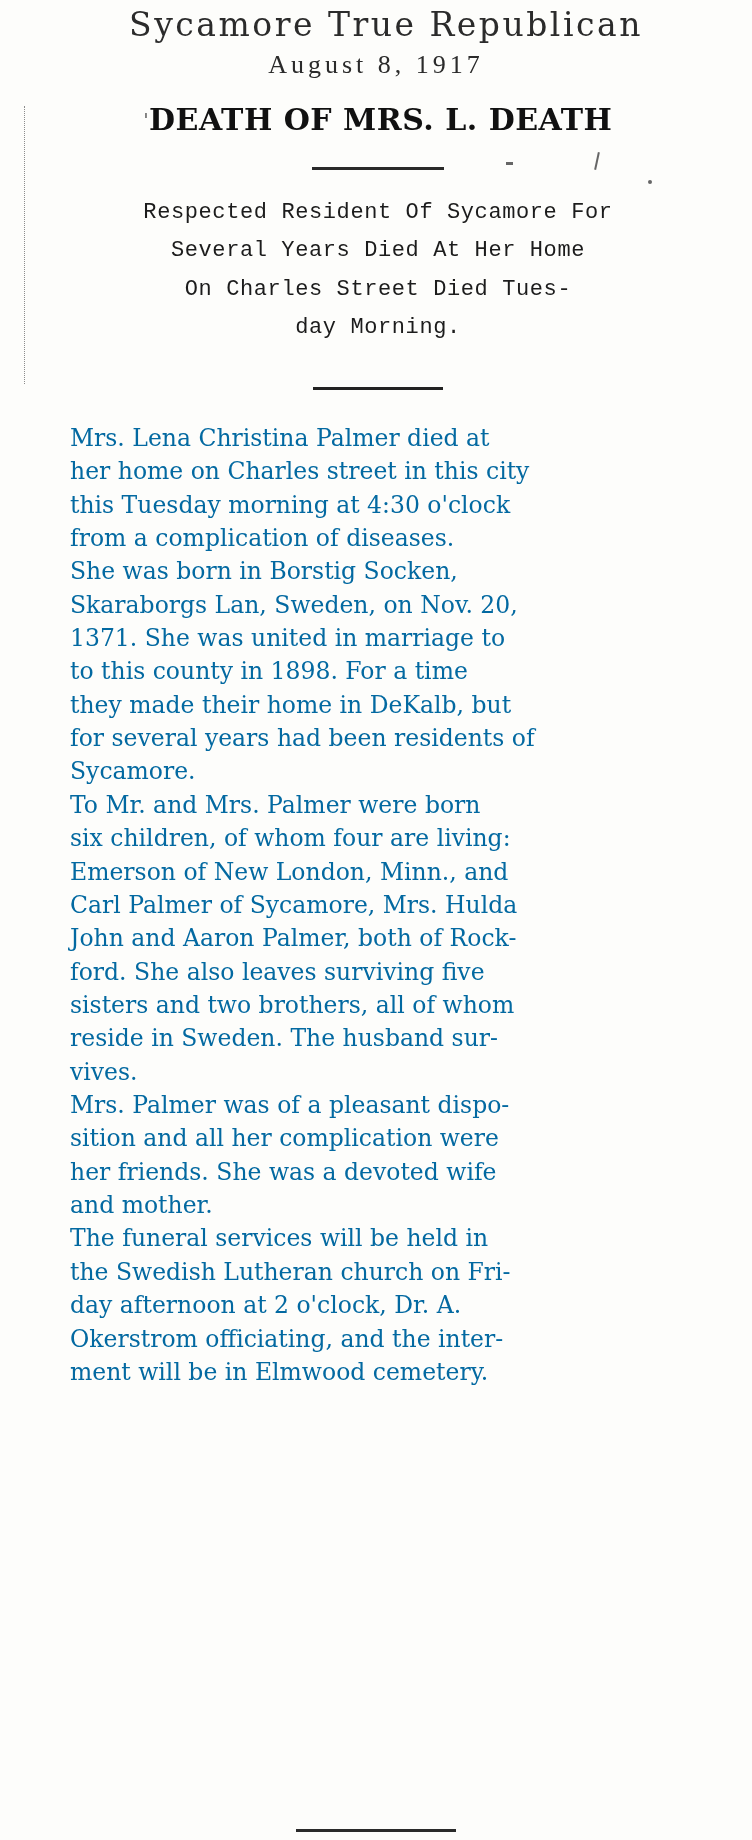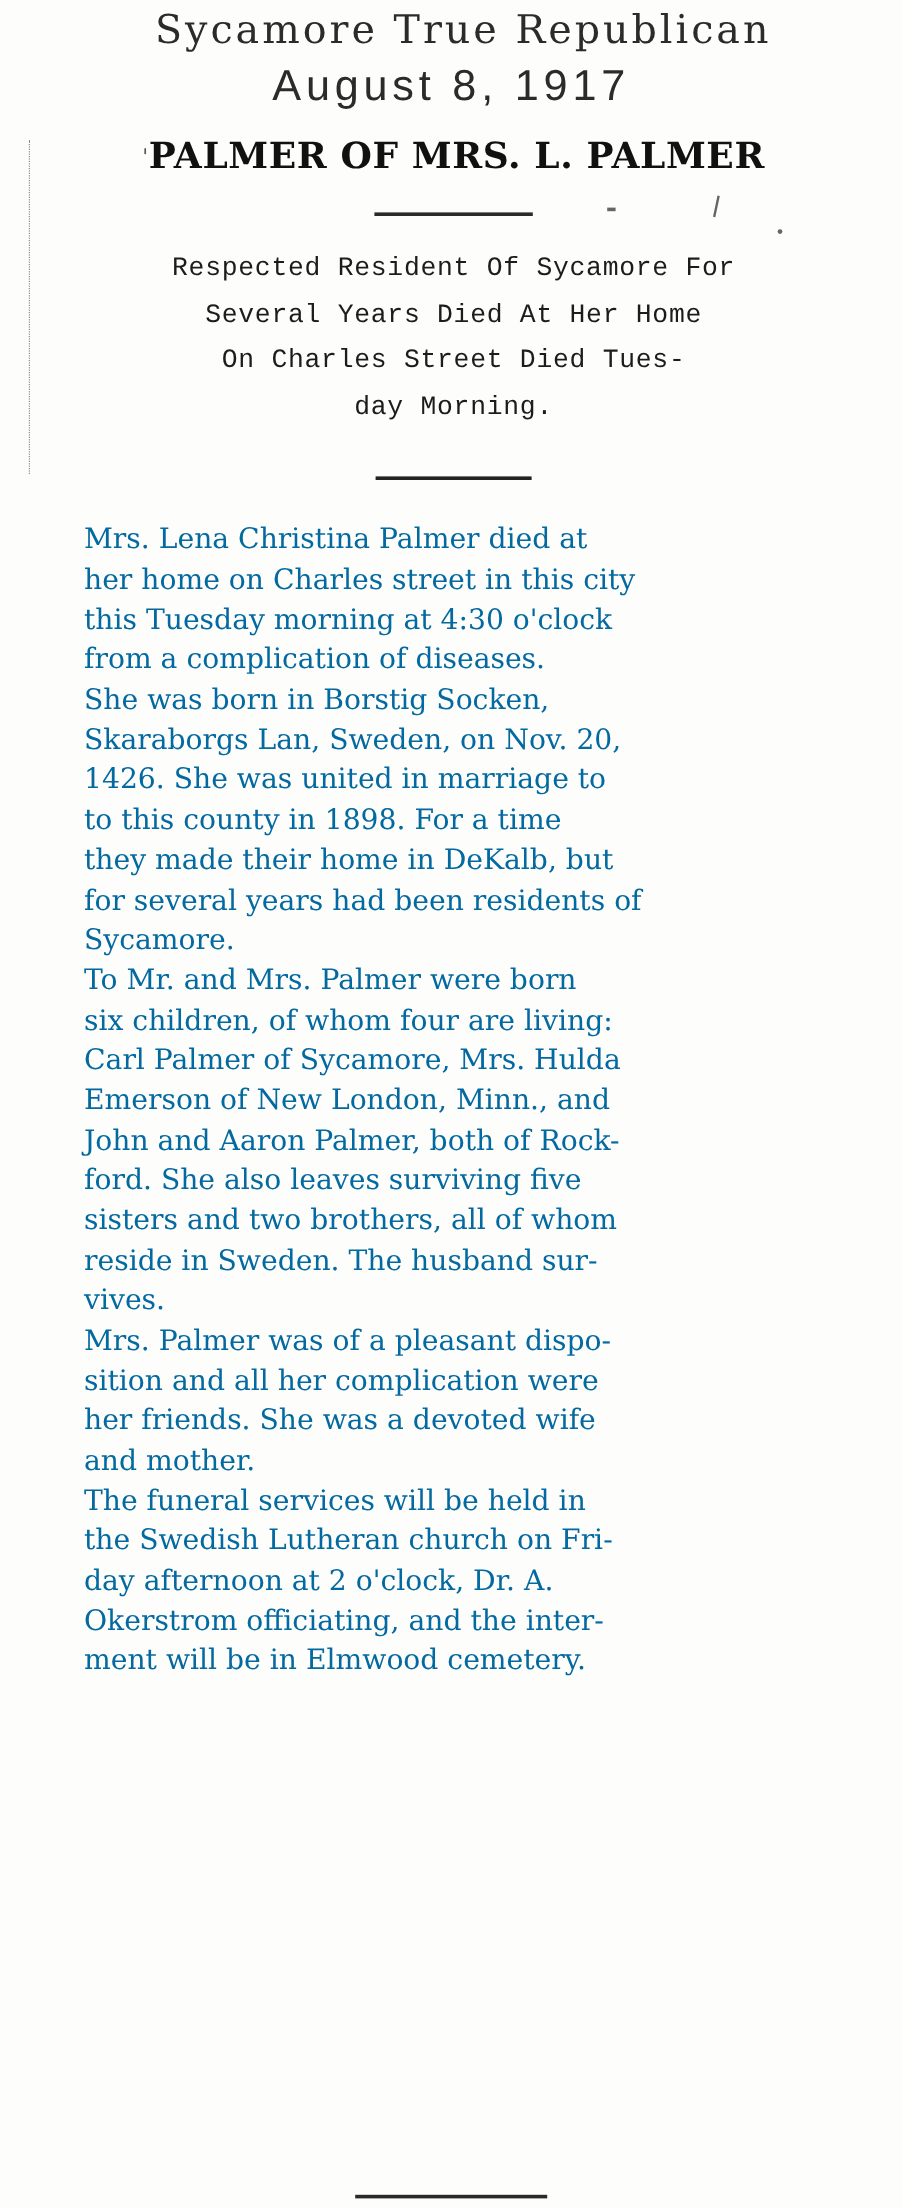--- a/index.html
+++ b/index.html
@@ -31,22 +31,22 @@
   .paper-name {
     font-family: "DejaVu Serif", serif;
     font-size: 33px;
     letter-spacing: 2.5px;
     color: #2b2b2b;
     line-height: 1.15;
     white-space: nowrap;
     margin-left: 20px;
   }
   .paper-date {
-    font-family: Liberation Sans, sans-serif;
-    font-size: 36px;
+    font-family: Liberation Serif, serif;
+    font-size: 26px;
     letter-spacing: 4px;
     color: #2b2b2b;
     margin-top: 6px;
     line-height: 1.15;
   }
 
   
   .article {
     position: relative;
     margin: 22px 18px 0 18px;
@@ -157,21 +157,21 @@
 
   <div class="masthead">
     <div class="paper-name">Sycamore True Republican</div>
     <div class="paper-date">August 8, 1917</div>
   </div>
 
   <div class="article">
     <div class="left-rule"></div>
 
     <div class="headline">
-      <span class="lead-mark">'</span><span>PALMER OF MRS. L. PALMER</span>
+      <span class="lead-mark">'</span><span>DEATH OF MRS. L. DEATH</span>
     </div>
 
     <div class="rule-wrap">
       <span class="rule rule-short"></span>
       <span class="speck a"></span>
       <span class="speck b"></span>
       <span class="speck c"></span>
     </div>
 
     <div class="subhead">
@@ -190,32 +190,32 @@
       <p class="para">
         <span class="j first" style="text-indent:34px">Mrs. Lena Christina Palmer died at</span>
         <span class="j">her home on Charles street in this city</span>
         <span class="j">this Tuesday morning at 4:30 o'clock</span>
         <span class="j">from a complication of diseases.</span>
       </p>
 
       <p class="para">
         <span class="j first" style="text-indent:34px">She was born in  Borstig  Socken,</span>
         <span class="j">Skaraborgs Lan, Sweden, on Nov. 20,</span>
-        <span class="j">1426.  She was united in marriage to</span>
+        <span class="j">1371.  She was united in marriage to</span>
         <span class="j">to this county in 1898.  For a time</span>
         <span class="j">they made their home in DeKalb, but</span>
         <span class="j">for several years had been residents of</span>
         <span class="j">Sycamore.</span>
       </p>
 
       <p class="para">
         <span class="j first" style="text-indent:34px">To Mr. and Mrs. Palmer were born</span>
         <span class="j">six children, of whom four are living:</span>
+        <span class="j">Emerson of New London, Minn., and</span>
         <span class="j">Carl Palmer of Sycamore, Mrs. Hulda</span>
-        <span class="j">Emerson of New London, Minn., and</span>
         <span class="j">John and Aaron Palmer, both of Rock-</span>
         <span class="j">ford.  She also leaves surviving five</span>
         <span class="j">sisters and two brothers, all of whom</span>
         <span class="j">reside in Sweden.    The husband sur-</span>
         <span class="j">vives.</span>
       </p>
 
       <p class="para">
         <span class="j first" style="text-indent:34px">Mrs. Palmer was of a pleasant dispo-</span>
         <span class="j">sition and all her complication were</span>

